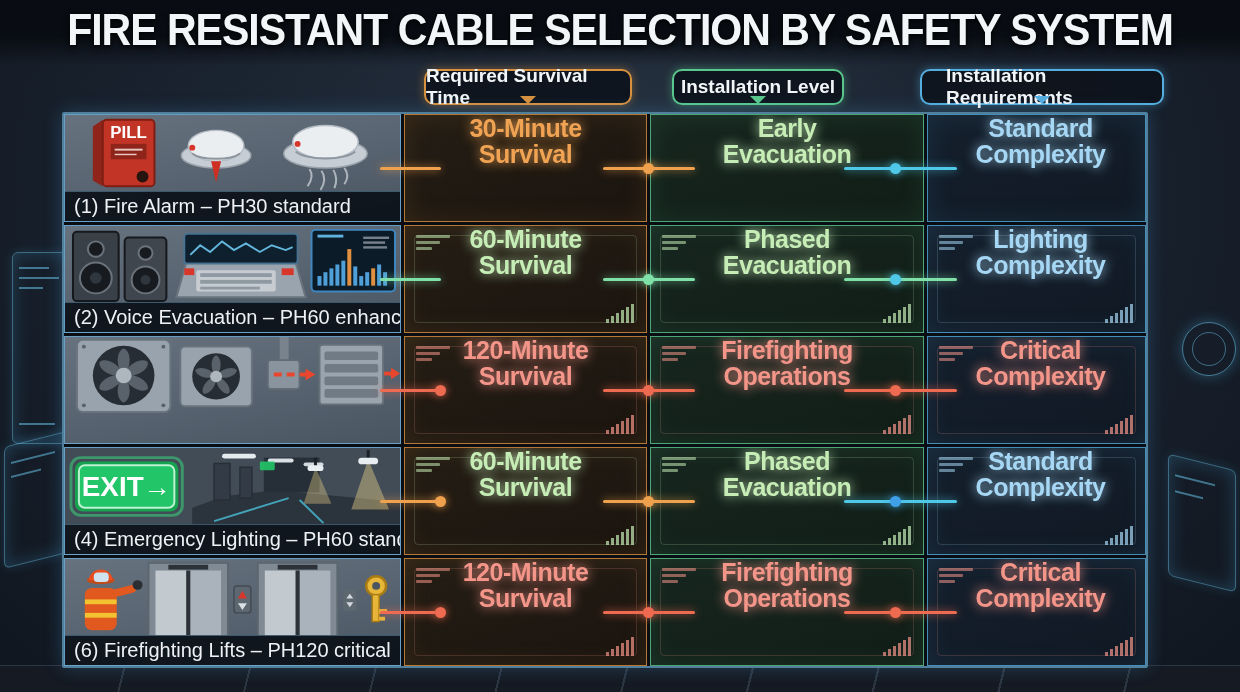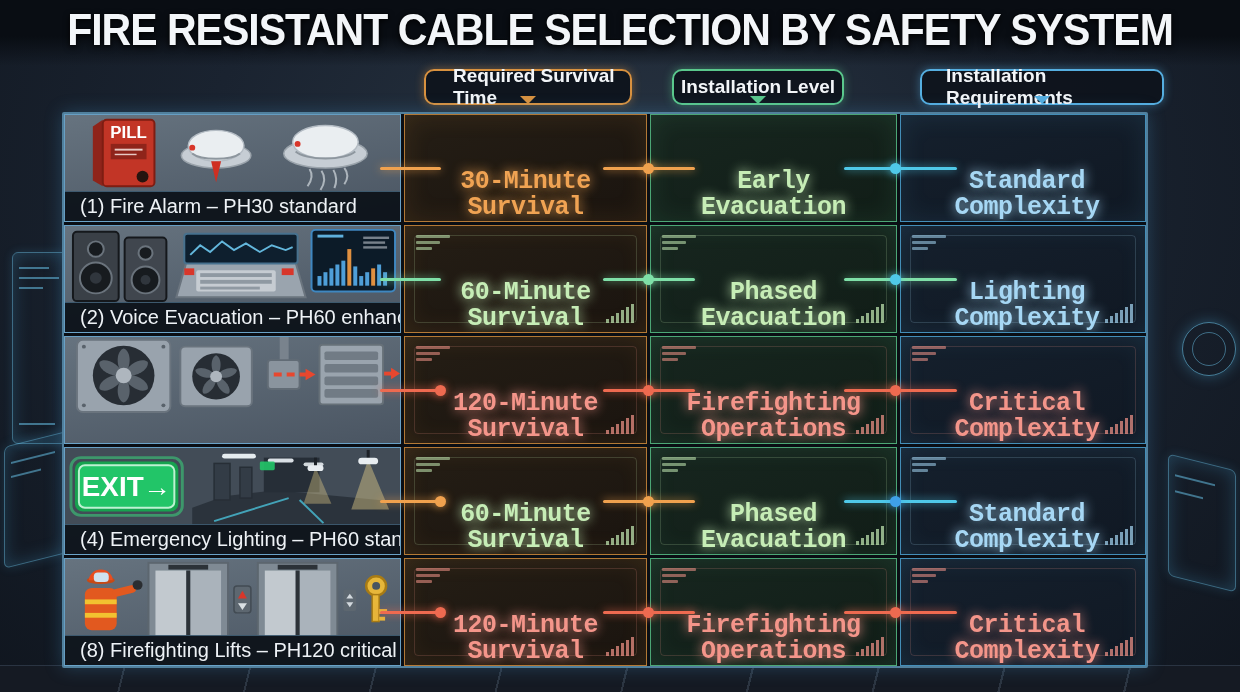--- a/index.html
+++ b/index.html
@@ -27,39 +27,39 @@
   
   .title{position:absolute;left:0;top:7px;width:1240px;text-align:center;
     color:#f3f6f9;font-size:41px;font-weight:bold;letter-spacing:-1px;
     text-shadow:0 2px 6px rgba(0,0,0,.85), 0 0 2px #000;transform:scaleY(1.06);}
   
   .pill{position:absolute;top:69px;height:36px;box-sizing:border-box;border-radius:10px;
     background:rgba(14,20,28,.92);display:flex;align-items:center;justify-content:center;
     color:#f2f5f8;font-weight:bold;font-size:19px;}
   .pill::after{content:"";position:absolute;bottom:-9px;left:50%;margin-left:-8px;
     border:8px solid transparent;}
-  .pill-or{left:424px;width:208px;border:2px solid #d8913f;box-shadow:0 0 10px rgba(216,145,63,.45);padding-left:27px;}
+  .pill-or{left:424px;width:208px;border:2px solid #d8913f;box-shadow:0 0 10px rgba(216,145,63,.45);}
   .pill-or::after{border-top-color:#d8913f;}
   .pill-gr{left:672px;width:172px;border:2px solid #5ac88c;box-shadow:0 0 10px rgba(90,200,140,.45);}
   .pill-gr::after{border-top-color:#5ac88c;}
   .pill-bl{left:920px;width:244px;border:2px solid #55aee0;box-shadow:0 0 10px rgba(85,174,224,.45);padding-left:24px;}
   .pill-bl::after{border-top-color:#55aee0;}
   
   .table{position:absolute;left:62px;top:112px;width:1086px;height:556px;
     display:flex;flex-direction:column;gap:3px;background:#0a0e14;
     border:2px solid rgba(120,190,230,.65);border-radius:2px;box-sizing:border-box;
     box-shadow:0 0 18px rgba(70,150,200,.3);overflow:hidden;}
   .row{flex:1;display:flex;gap:3px;position:relative;min-height:0;}
   .cell{position:relative;box-sizing:border-box;overflow:hidden;}
   .c-illus{width:337px;background:linear-gradient(170deg,#66737f,#4a5562);
     border:1.5px solid rgba(110,180,225,.75);}
-  .data{display:flex;align-items:flex-end;justify-content:center;text-align:center;font-family:Liberation Mono, monospace;}
+  .data{display:flex;align-items:flex-start;justify-content:center;text-align:center;}
   .col-s{width:243px;background:linear-gradient(160deg,#251e15,#1a140f);
     border:1.5px solid rgba(216,145,63,.8);box-shadow:inset 0 0 26px rgba(216,145,63,.13);}
-  .col-c{width:247px;background:linear-gradient(160deg,#17261f,#111d17);
+  .col-c{width:274px;background:linear-gradient(160deg,#17261f,#111d17);
     border:1.5px solid rgba(90,200,140,.8);box-shadow:inset 0 0 26px rgba(90,200,140,.12);}
   .col-i{flex:1;background:linear-gradient(160deg,#15202d,#101823);
     border:1.5px solid rgba(80,170,220,.8);box-shadow:inset 0 0 26px rgba(80,170,220,.12);padding-left:8px;}
   .ctext{position:relative;z-index:2;font-weight:bold;font-size:25px;line-height:1.05;
     letter-spacing:-.5px;text-shadow:0 0 12px;}
   .t-orange{color:#f0a353;}
   .t-green{color:#c6edb6;}
   .t-blue{color:#a6d7f4;}
   .t-salmon{color:#f4958a;}
   
@@ -68,21 +68,21 @@
   .deco-tl{position:absolute;top:9px;left:11px;display:flex;flex-direction:column;gap:3px;opacity:.55;}
   .deco-tl i{height:3px;background:currentColor;border-radius:1px;}
   .deco-tl i:nth-child(1){width:34px;} .deco-tl i:nth-child(2){width:24px;} .deco-tl i:nth-child(3){width:16px;}
   .deco-br{position:absolute;bottom:9px;right:12px;display:flex;align-items:flex-end;gap:2px;opacity:.7;}
   .deco-br i{width:3px;background:currentColor;}
   .deco-br i:nth-child(1){height:4px;}.deco-br i:nth-child(2){height:7px;}.deco-br i:nth-child(3){height:10px;}
   .deco-br i:nth-child(4){height:13px;}.deco-br i:nth-child(5){height:16px;}.deco-br i:nth-child(6){height:19px;}
   
   .caption{position:absolute;left:0;right:0;bottom:0;height:29px;z-index:3;
     background:rgba(9,14,21,.9);border-top:1px solid rgba(130,190,230,.4);
-    color:#eef2f6;font-size:20px;line-height:29px;padding:0 15px;white-space:nowrap;}
+    color:#eef2f6;font-size:20px;line-height:29px;padding:0 9px;white-space:nowrap;}
   .illus-svg{position:absolute;left:0;top:0;width:100%;height:calc(100% - 29px);}
   svg text{font-family:"Liberation Sans",sans-serif;font-weight:bold;}
   
   .net{position:absolute;left:312px;right:2px;top:0;bottom:0;pointer-events:none;z-index:4;}
   .seg{position:absolute;top:50%;height:3px;margin-top:-1.5px;border-radius:2px;}
   .sA{left:.5%;width:8%;} .sB{left:29.5%;width:12%;} .sC{left:61%;width:14.6%;}
   .dot{position:absolute;top:50%;width:11px;height:11px;margin:-5.5px 0 0 -5.5px;border-radius:50%;}
   .dA{left:8.4%;} .dB{left:35.5%;} .dC{left:67.6%;}
   .k-or{background:#f0a14e;box-shadow:0 0 8px rgba(240,161,78,.8);}
   .k-gr{background:#7fe0a8;box-shadow:0 0 8px rgba(127,224,168,.8);}
@@ -552,21 +552,21 @@
           <polygon points="283,45 290,45 286.5,50" fill="#e8edf1" opacity=".85"></polygon>
         </g>
         <g>
           <circle cx="313" cy="28" r="10" fill="#e7b73a" stroke="#a87b14" stroke-width="2.5"></circle>
           <circle cx="313" cy="28" r="4" fill="#4a5560"></circle>
           <rect x="309" y="37" width="7" height="28" fill="#e7b73a" stroke="#a87b14" stroke-width="1.5"></rect>
           <rect x="316" y="52" width="8" height="5" fill="#e7b73a"></rect>
           <rect x="316" y="60" width="6" height="4" fill="#e7b73a"></rect>
         </g>
       </svg>
-      <div class="caption">(8) Firefighting Lifts – PH120 critical</div>
+      <div class="caption">(6) Firefighting Lifts – PH120 critical</div>
     </div>
     <div class="cell data col-s t-salmon deco">
       <span class="deco-tl">
           <i></i>
           <i></i>
           <i></i>
         </span>
       <div class="ctext">
         <div>120-Minute</div>
           <div>Survival</div>

